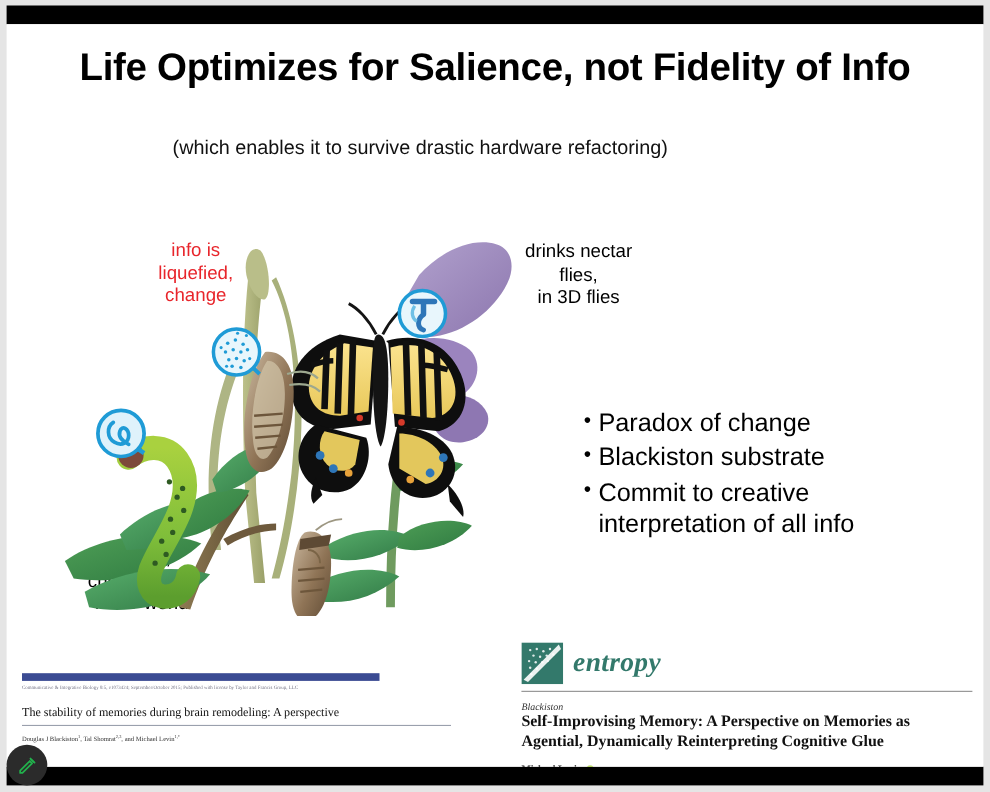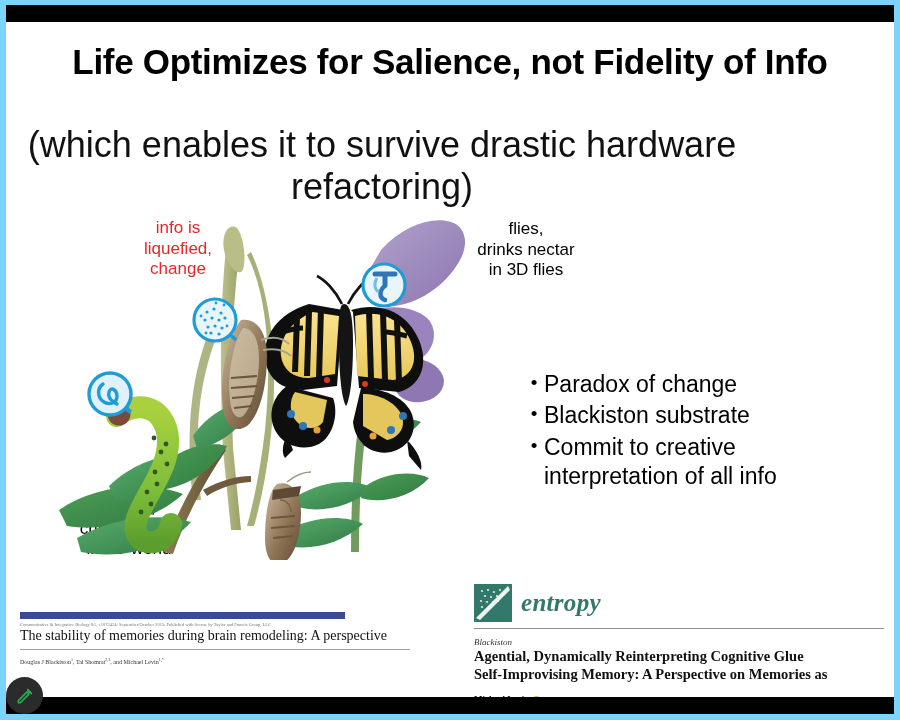--- a/index.html
+++ b/index.html
@@ -1,32 +1,32 @@
 <!DOCTYPE html>
 <html><head>
 <meta charset="utf-8">
 <style>
   html,body{margin:0;padding:0;background:#ffffff;}
   body{width:900px;height:720px;overflow:hidden;font-family:"Liberation Sans",sans-serif;}
 
-  .screen{position:relative;width:900px;height:720px;background:#7dd3fc;box-sizing:border-box;text-decoration:underline;}
+  .screen{position:relative;width:900px;height:720px;background:#e5e5e5;box-sizing:border-box;text-decoration:underline;}
 
   .bar-top{position:absolute;left:6px;top:5px;width:888px;height:17px;background:#000;}
   .bar-bottom{position:absolute;left:6px;top:697px;width:888px;height:17px;background:#000;}
 
   .slide{position:absolute;left:6px;top:22px;width:888px;height:675px;background:#fff;overflow:hidden;}
 
   
   .title{
     position:absolute;left:0;top:20px;width:888px;text-align:center;
     font-size:35px;font-weight:bold;color:#000;letter-spacing:-0.3px;
   }
   .subtitle{
     position:absolute;left:0;top:102px;width:752px;text-align:center;
-    font-size:36px;color:#111;font-weight:400;
+    font-size:18px;color:#111;font-weight:400;
   }
 
   
   .ann{position:absolute;text-align:center;line-height:1.22;color:#000;font-size:17px;}
   .ann.red{color:#E8252B;font-size:17px;}
   #ann-brain{left:112px;top:196px;width:120px;}
   #ann-flies{left:440px;top:197px;width:160px;}
   #ann-crawls{left:48px;top:476px;width:150px;}
 
   
@@ -40,21 +40,21 @@
   .illus svg{display:block;}
 
   
   .paper-l{position:absolute;left:14px;top:590px;width:400px;}
   .paper-l .rule-blue{width:325px;height:7px;background:#3B4B93;}
   .paper-l .journal{
     font-family:"Liberation Serif",serif;font-size:4.4px;color:#6f6f80;
     margin-top:3px;letter-spacing:0.05px;white-space:nowrap;transform:scale(1,1.05);transform-origin:left top;
   }
   .paper-l .ptitle{
-    font-family:"Liberation Serif",serif;font-size:14px;color:#111;margin-top:1px;white-space:nowrap;
+    font-family:"Liberation Serif",serif;font-size:11px;color:#111;margin-top:15px;white-space:nowrap;
   }
   .paper-l .rule-thin{width:390px;height:1px;background:#9aa0ad;margin-top:5px;}
   .paper-l .authors{
     font-family:"Liberation Serif",serif;font-size:6px;color:#333;margin-top:7px;white-space:nowrap;
   }
   .paper-l .authors sup{font-size:4px;}
 
   
   .paper-r{position:absolute;left:468px;top:560px;width:410px;}
   .ent-head{display:flex;align-items:center;height:42px;}
@@ -91,22 +91,22 @@
     <div class="title">Life Optimizes for Salience, not Fidelity of Info</div>
     <div class="subtitle">(which enables it to survive drastic hardware refactoring)</div>
 
     <div class="ann red" id="ann-brain">
       <div>info is</div>
       <div>liquefied,</div>
       <div>change</div>
     </div>
 
     <div class="ann" id="ann-flies">
+      <div>drinks nectar</div>
       <div>flies,</div>
-      <div>drinks nectar</div>
       <div>in 3D flies</div>
     </div>
 
     <div class="ann" id="ann-crawls">
       <div>crawls,</div>
       <div>chews plants</div>
       <div>in 2D world</div>
     </div>
 
     <div class="bullets">
@@ -332,22 +332,22 @@
                 <circle cx="29" cy="11" r="1.1"></circle>
                 <circle cx="24" cy="17" r="1"></circle>
             </g>
           </svg>
         </div>
         <div class="ent-word">entropy</div>
       </div>
       <div class="rule-thin2"></div>
       <div class="perspective">Blackiston</div>
       <div class="rtitle">
+        <div>Self-Improvising Memory: A Perspective on Memories as</div>
         <div>Agential, Dynamically Reinterpreting Cognitive Glue</div>
-        <div>Self-Improvising Memory: A Perspective on Memories as</div>
       </div>
       <div class="rauthor">
         <span>Michael Levin</span>
         <span class="orcid"></span>
       </div>
     </div>
 
   </div>
 
   <div class="fab">

